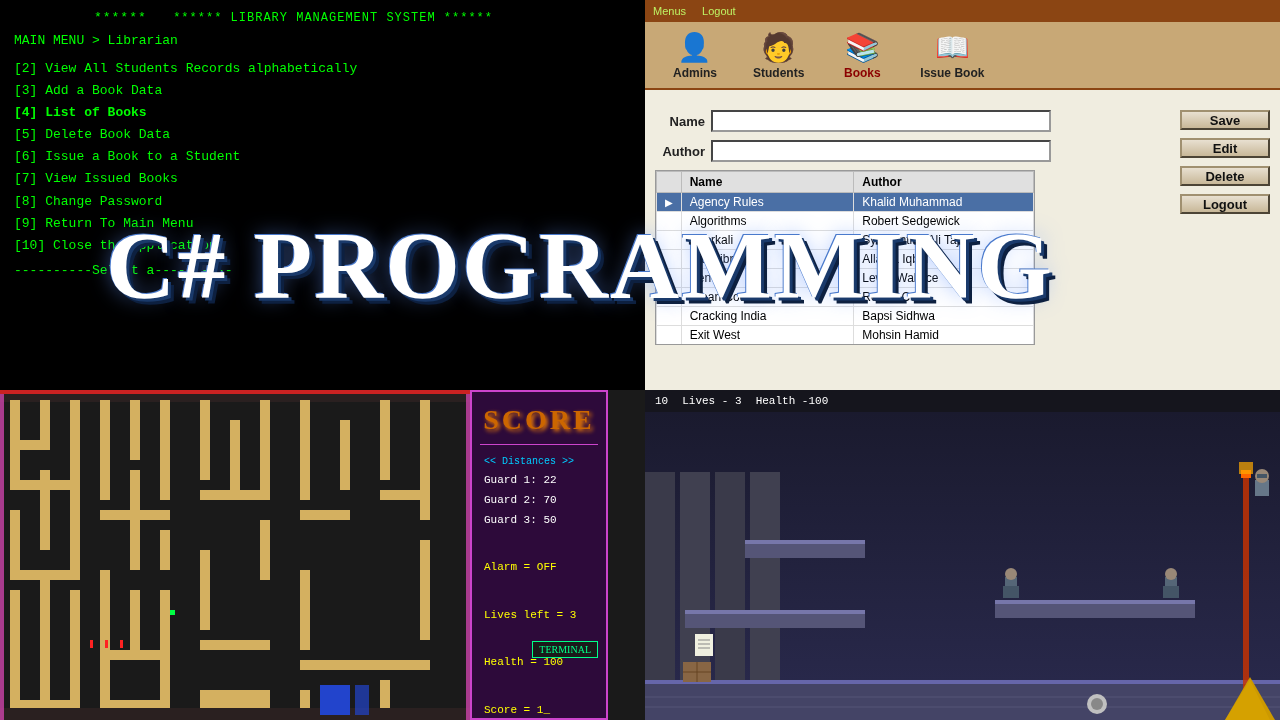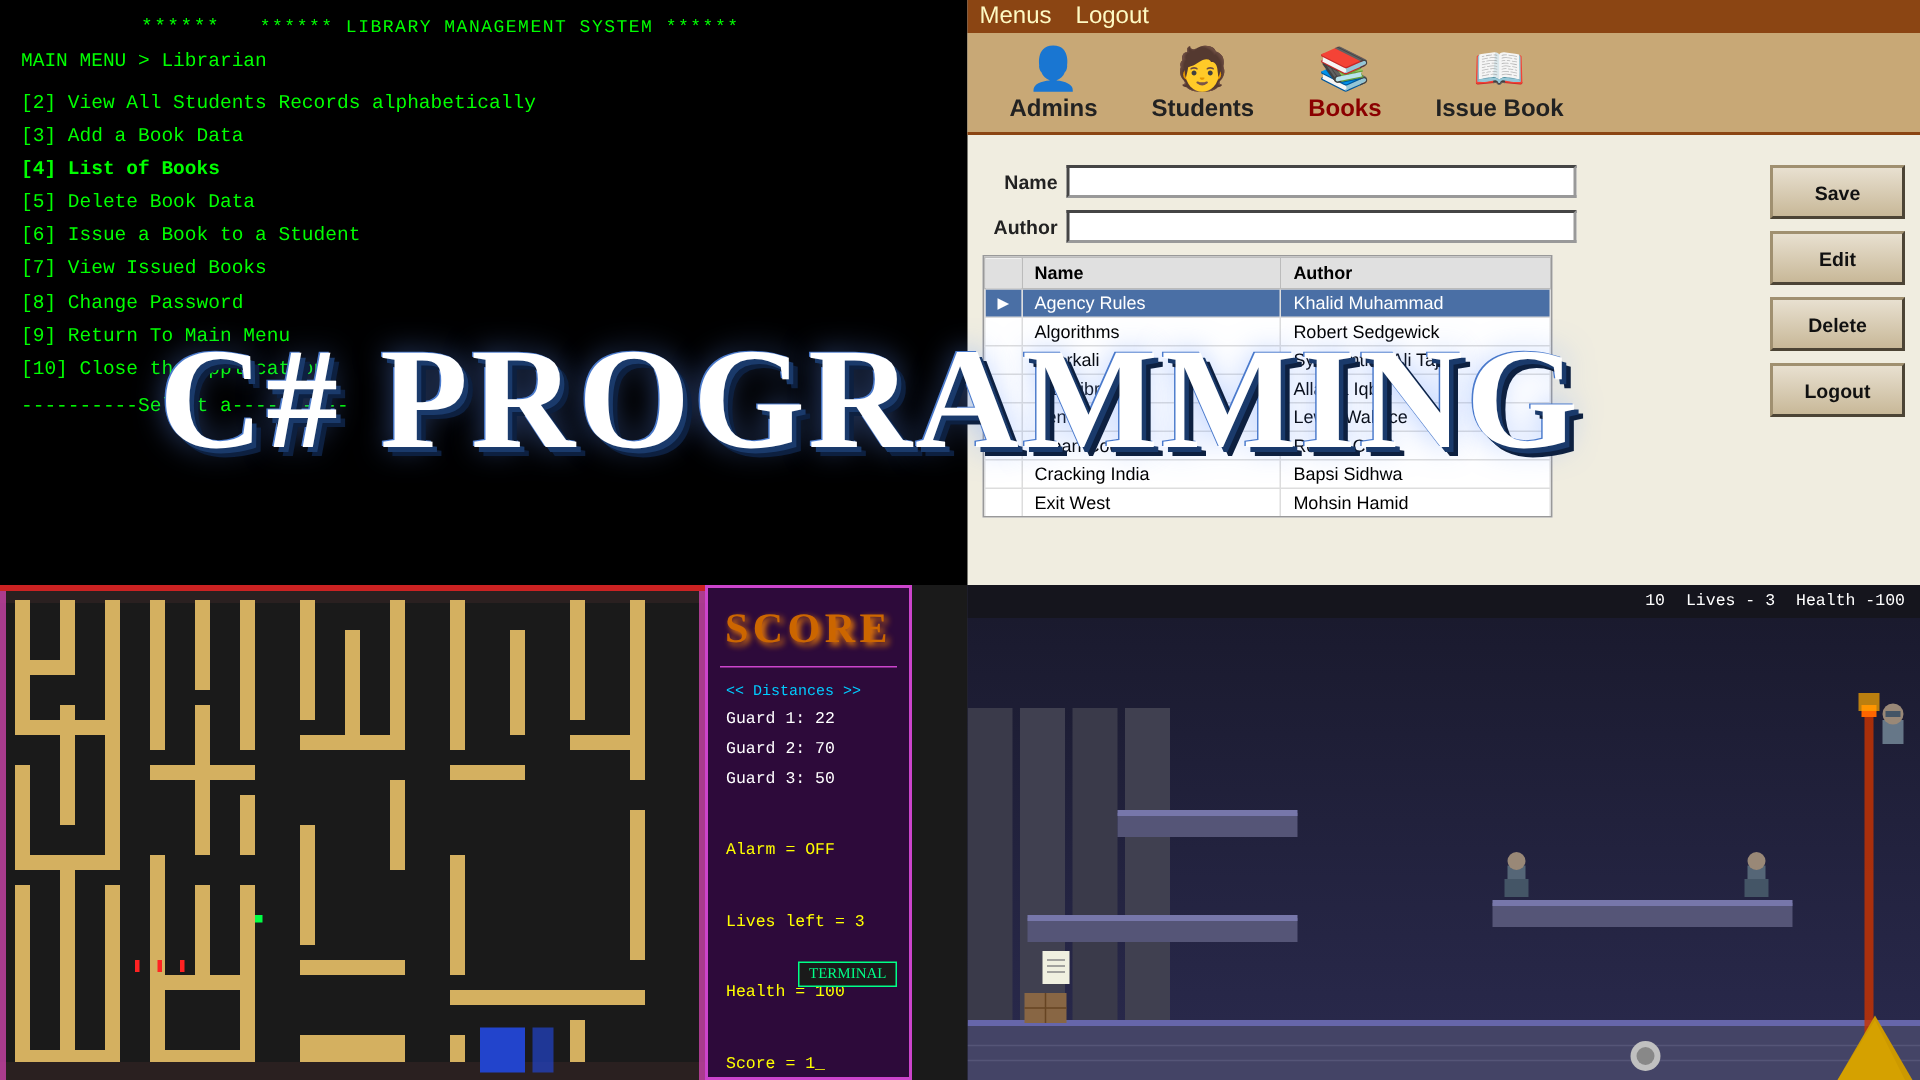--- a/index.html
+++ b/index.html
@@ -69,22 +69,22 @@
     
     .menu-bar {
       background: #8b4513;
       height: 22px;
       display: flex;
       align-items: center;
       padding: 0 8px;
       gap: 16px;
     }
     .menu-bar-item {
-      color: #fef9c3;
-      font-size: 16px;
+      color: #bef264;
+      font-size: 11px;
       cursor: pointer;
     }
 
     
     .nav-bar {
       background: #c8a876;
       height: 68px;
       display: flex;
       align-items: center;
       padding: 0 10px;
@@ -97,21 +97,21 @@
       align-items: center;
       padding: 6px 18px;
       cursor: pointer;
       min-width: 80px;
     }
     .nav-icon {
       font-size: 28px;
       margin-bottom: 2px;
     }
     .nav-label {
-      font-size: 16px;
+      font-size: 12px;
       color: #222;
       font-weight: bold;
     }
     .nav-item.active .nav-label { color: #8b0000; }
 
     
     .main-content {
       display: flex;
       padding: 20px 10px;
       gap: 10px;
@@ -184,21 +184,21 @@
 
     
     .buttons-section {
       display: flex;
       flex-direction: column;
       gap: 8px;
       min-width: 90px;
     }
     .action-btn {
       width: 90px;
-      height: 36px;
+      height: 20px;
       background: linear-gradient(to bottom, #e8e0d0, #c8b898);
       border: 2px outset #a09070;
       font-size: 13px;
       font-weight: bold;
       cursor: pointer;
       color: #111;
     }
 
     
     .game-area {
@@ -275,21 +275,20 @@
     }
 
     
     .hud-bar {
       position: absolute;
       top: 0; left: 0; right: 0;
       height: 22px;
       background: rgba(0,0,0,0.5);
       display: flex;
       align-items: center;
-      justify-content: flex-end;
       padding: 0 10px;
       font-family: 'Courier New', monospace;
       font-size: 11px;
       color: #fff;
       gap: 14px;
       z-index: 10;
     }
 
     
     .dungeon-svg {

